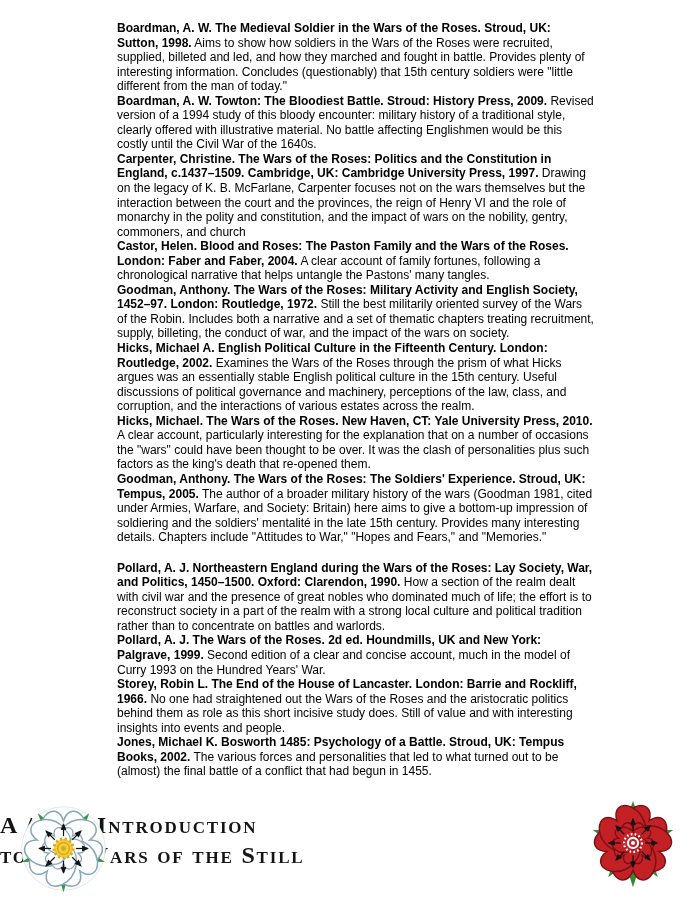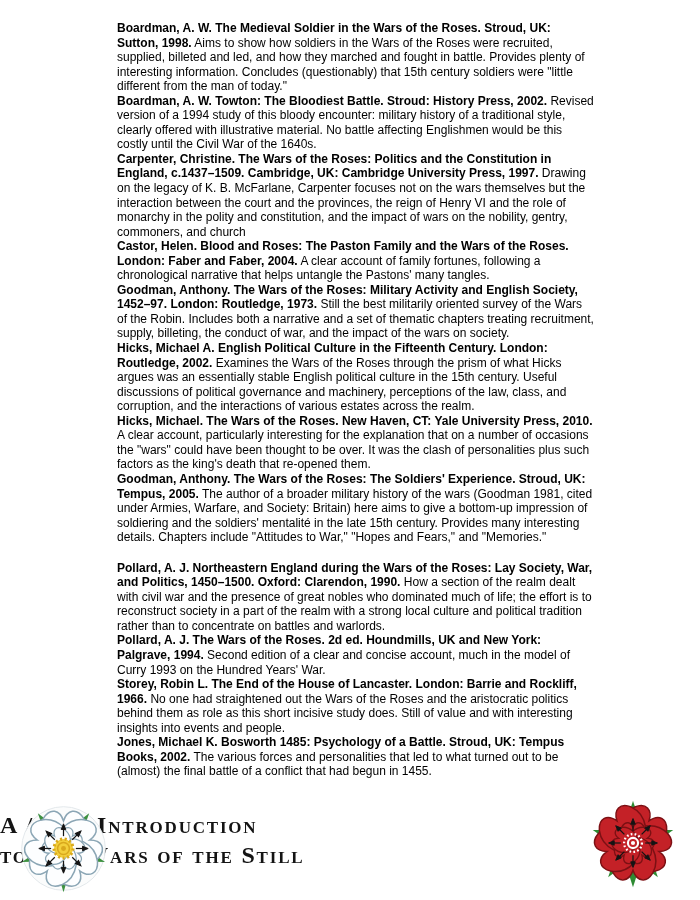--- a/index.html
+++ b/index.html
@@ -26,37 +26,37 @@
 </style>
 </head>
 <body>
 
 <div class="page">
 
   <div class="bib">
 
       <p><b>Boardman, A. W. The Medieval Soldier in the Wars of the Roses. Stroud, UK: Sutton, 1998.</b> <span>Aims to show how soldiers in the Wars of the Roses were recruited, supplied, billeted and led, and how they marched and fought in battle. Provides plenty of interesting information. Concludes (questionably) that 15th century soldiers were "little different from the man of today."</span></p>
 
-      <p><b>Boardman, A. W. Towton: The Bloodiest Battle. Stroud: History Press, 2002.</b> <span>Revised version of a 1994 study of this bloody encounter: military history of a traditional style, clearly offered with illustrative material. No battle affecting Englishmen would be this costly until the Civil War of the 1640s.</span></p>
+      <p><b>Boardman, A. W. Towton: The Bloodiest Battle. Stroud: History Press, 2009.</b> <span>Revised version of a 1994 study of this bloody encounter: military history of a traditional style, clearly offered with illustrative material. No battle affecting Englishmen would be this costly until the Civil War of the 1640s.</span></p>
 
       <p><b>Carpenter, Christine. The Wars of the Roses: Politics and the Constitution in England, c.1437–1509. Cambridge, UK: Cambridge University Press, 1997.</b> <span>Drawing on the legacy of K. B. McFarlane, Carpenter focuses not on the wars themselves but the interaction between the court and the provinces, the reign of Henry VI and the role of monarchy in the polity and constitution, and the impact of wars on the nobility, gentry, commoners, and church</span></p>
 
       <p><b>Castor, Helen. Blood and Roses: The Paston Family and the Wars of the Roses. London: Faber and Faber, 2004.</b> <span>A clear account of family fortunes, following a chronological narrative that helps untangle the Pastons' many tangles.</span></p>
 
-      <p><b>Goodman, Anthony. The Wars of the Roses: Military Activity and English Society, 1452–97. London: Routledge, 1973.</b> <span>Still the best militarily oriented survey of the Wars of the Robin. Includes both a narrative and a set of thematic chapters treating recruitment, supply, billeting, the conduct of war, and the impact of the wars on society.</span></p>
+      <p><b>Goodman, Anthony. The Wars of the Roses: Military Activity and English Society, 1452–97. London: Routledge, 1972.</b> <span>Still the best militarily oriented survey of the Wars of the Robin. Includes both a narrative and a set of thematic chapters treating recruitment, supply, billeting, the conduct of war, and the impact of the wars on society.</span></p>
 
       <p><b>Hicks, Michael A. English Political Culture in the Fifteenth Century. London: Routledge, 2002.</b> <span>Examines the Wars of the Roses through the prism of what Hicks argues was an essentially stable English political culture in the 15th century. Useful discussions of political governance and machinery, perceptions of the law, class, and corruption, and the interactions of various estates across the realm.</span></p>
 
       <p><b>Hicks, Michael. The Wars of the Roses. New Haven, CT: Yale University Press, 2010.</b> <span>A clear account, particularly interesting for the explanation that on a number of occasions the "wars" could have been thought to be over. It was the clash of personalities plus such factors as the king's death that re-opened them.</span></p>
 
       <p><b>Goodman, Anthony. The Wars of the Roses: The Soldiers' Experience. Stroud, UK: Tempus, 2005.</b> <span>The author of a broader military history of the wars (Goodman 1981, cited under Armies, Warfare, and Society: Britain) here aims to give a bottom-up impression of soldiering and the soldiers' mentalité in the late 15th century. Provides many interesting details. Chapters include "Attitudes to War," "Hopes and Fears," and "Memories."</span></p>
 
       <p class="gap-before"><b>Pollard, A. J. Northeastern England during the Wars of the Roses: Lay Society, War, and Politics, 1450–1500. Oxford: Clarendon, 1990.</b> <span>How a section of the realm dealt with civil war and the presence of great nobles who dominated much of life; the effort is to reconstruct society in a part of the realm with a strong local culture and political tradition rather than to concentrate on battles and warlords.</span></p>
 
-      <p><b>Pollard, A. J. The Wars of the Roses. 2d ed. Houndmills, UK and New York: Palgrave, 1994.</b> <span>Second edition of a clear and concise account, much in the model of Curry 1993 on the Hundred Years' War.</span></p>
+      <p><b>Pollard, A. J. The Wars of the Roses. 2d ed. Houndmills, UK and New York: Palgrave, 1999.</b> <span>Second edition of a clear and concise account, much in the model of Curry 1993 on the Hundred Years' War.</span></p>
 
       <p><b>Storey, Robin L. The End of the House of Lancaster. London: Barrie and Rockliff, 1966.</b> <span>No one had straightened out the Wars of the Roses and the aristocratic politics behind them as role as this short incisive study does. Still of value and with interesting insights into events and people.</span></p>
 
       <p><b>Jones, Michael K. Bosworth 1485: Psychology of a Battle. Stroud, UK: Tempus Books, 2002.</b> <span>The various forces and personalities that led to what turned out to be (almost) the final battle of a conflict that had begun in 1455.</span></p>
     </div>
 
   <div class="page-title">
     <span>A /HIS/ Introduction</span>
     <span>to the Wars of the Still</span>
   </div>

